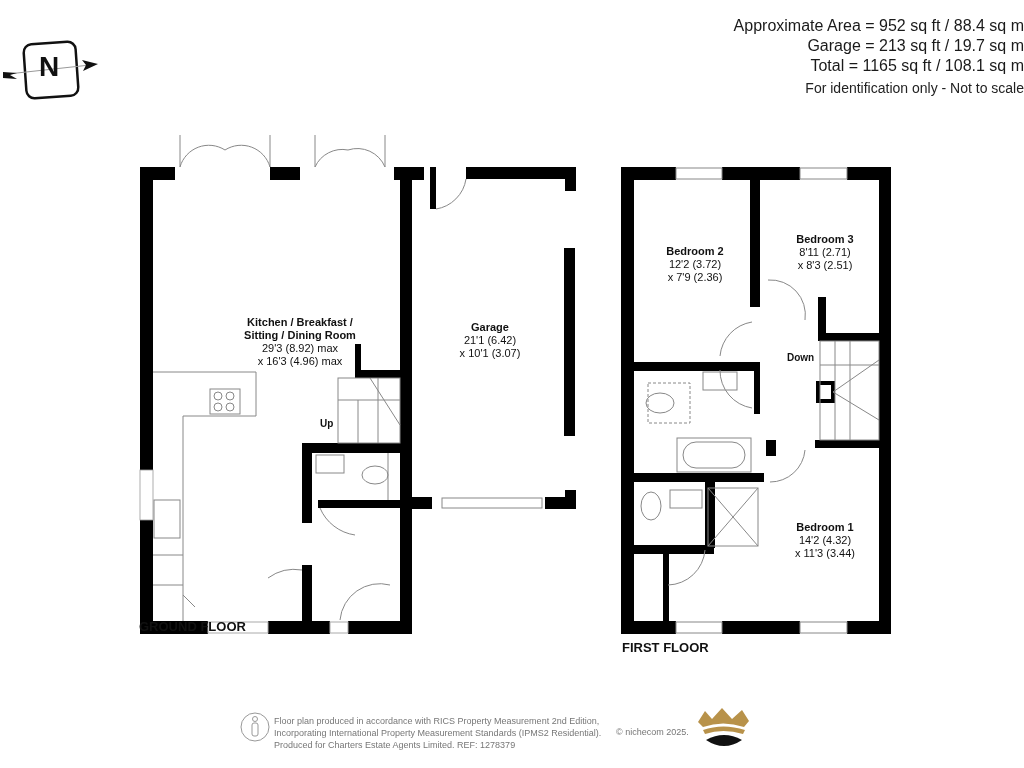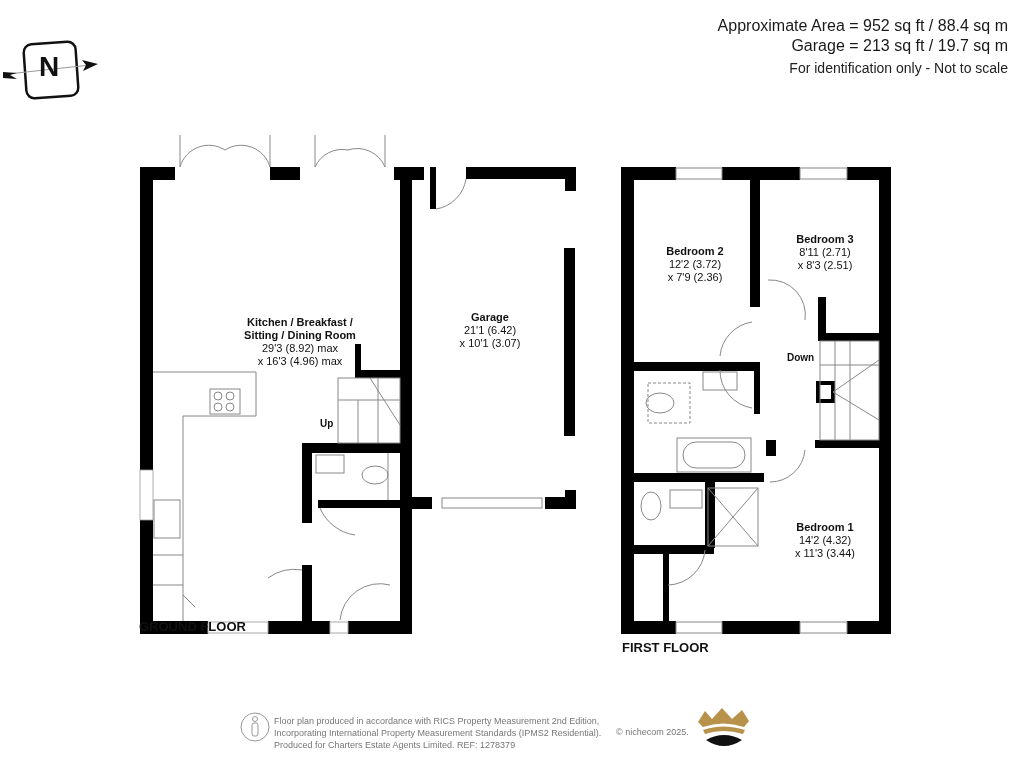--- a/index.html
+++ b/index.html
@@ -1,18 +1,18 @@
 <!DOCTYPE html>
 <html><head>
 <meta charset="utf-8">
 <style>
   html, body { margin: 0; padding: 0; background: #ffffff; }
   body { width: 1024px; height: 768px; position: relative; overflow: hidden; font-family: "Liberation Sans", sans-serif; color: #111; }
   .abs { position: absolute; }
-  .area-block { right: 0; top: 16px; width: 300px; text-align: right; padding-right: 16px; }
+  .area-block { right: 0; top: 16px; width: 300px; text-align: right; padding-right: 0; }
   .area-line { font-size: 16px; line-height: 20px; color: #1a1a1a; margin-right: 0; }
   .area-note { font-size: 14px; line-height: 14px; margin-top: 5px; color: #222; }
   .floor-label { font-weight: bold; font-size: 13px; color: #111; }
   .room-label { text-align: center; font-size: 11px; line-height: 13px; color: #111; }
   .room-label .rn { font-weight: bold; }
   .small-label { font-weight: bold; font-size: 10px; color: #111; }
   .footer-text { font-size: 9px; line-height: 12px; color: #777; }
   .copyright { font-size: 9px; color: #777; }
   svg { position: absolute; left: 0; top: 0; }
 </style>
@@ -159,33 +159,34 @@
     <line x1="850" y1="341" x2="850" y2="440"></line>
     <line x1="820" y1="365" x2="879" y2="365"></line>
     <line x1="833" y1="392" x2="879" y2="360"></line>
     <line x1="833" y1="392" x2="879" y2="420"></line>
   </g>
 </svg>
 
 <div class="abs area-block" style="right:0;">
   <div class="area-line">Approximate Area = 952 sq ft / 88.4 sq m</div>
   <div class="area-line">Garage = 213 sq ft / 19.7 sq m</div>
+  <div class="area-line">Total = 1165 sq ft / 108.1 sq m</div>
   <div class="area-note">For identification only - Not to scale</div>
 </div>
 
 <div class="abs" style="left:39px; top:51px; font-size:28px; font-weight:bold; font-family:'Liberation Sans',sans-serif;">N</div>
 
 <div class="abs room-label" style="left:200px; top:316px; width:200px;">
   <div class="rn">Kitchen / Breakfast /</div>
   <div class="rn">Sitting / Dining Room</div>
   <div>29'3 (8.92) max</div>
   <div>x 16'3 (4.96) max</div>
 </div>
 
-<div class="abs room-label" style="left:440px; top:311px; width:100px;">
+<div class="abs room-label" style="left:440px; top:321px; width:100px;">
   <div class="rn">Garage</div>
   <div>21'1 (6.42)</div>
   <div>x 10'1 (3.07)</div>
 </div>
 
 <div class="abs small-label" style="left:320px; top:418px;">Up</div>
 
 <div class="abs floor-label" style="left:139px; top:619px;">GROUND FLOOR</div>
 
 <div class="abs room-label" style="left:640px; top:245px; width:110px;">

